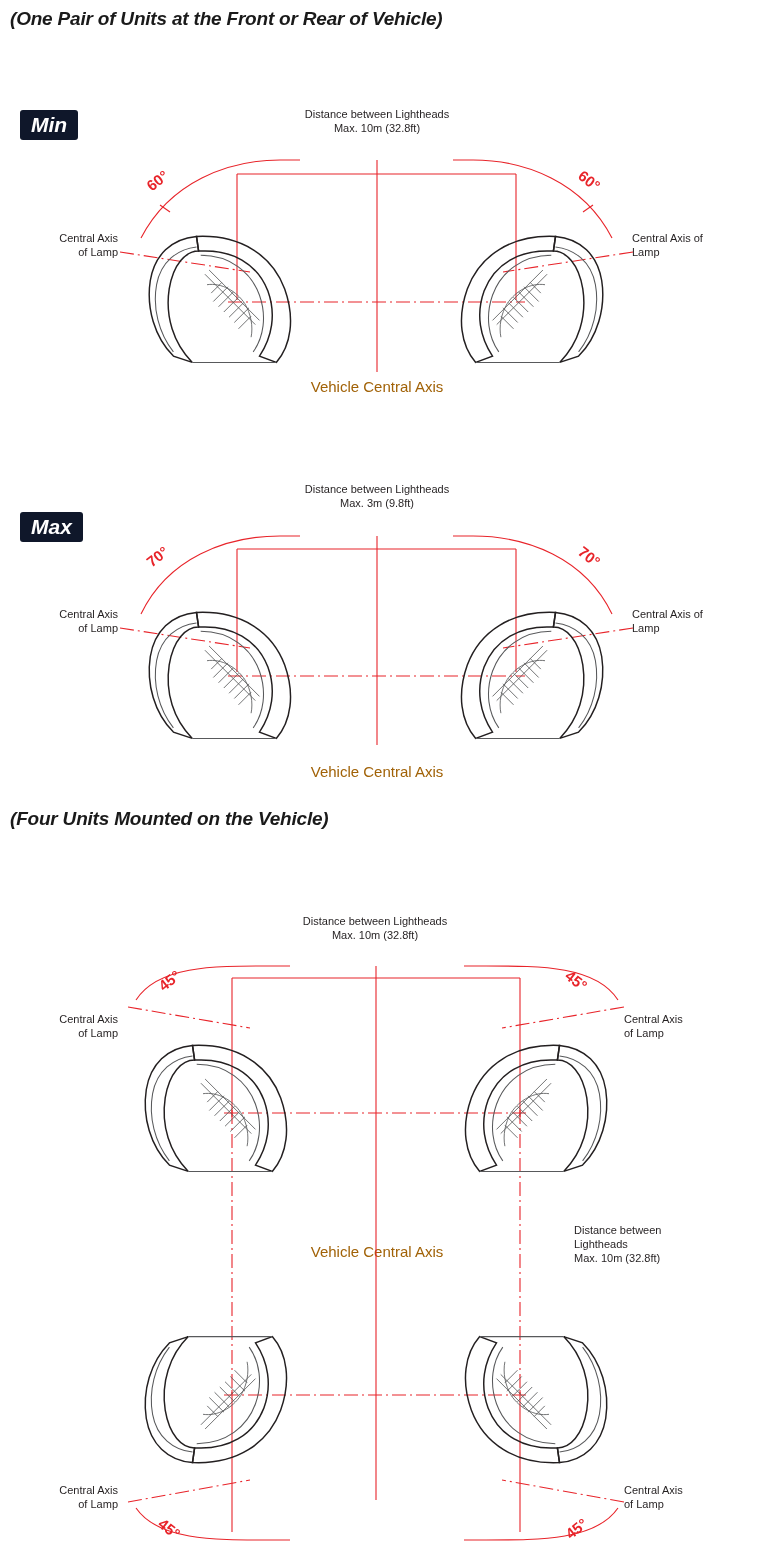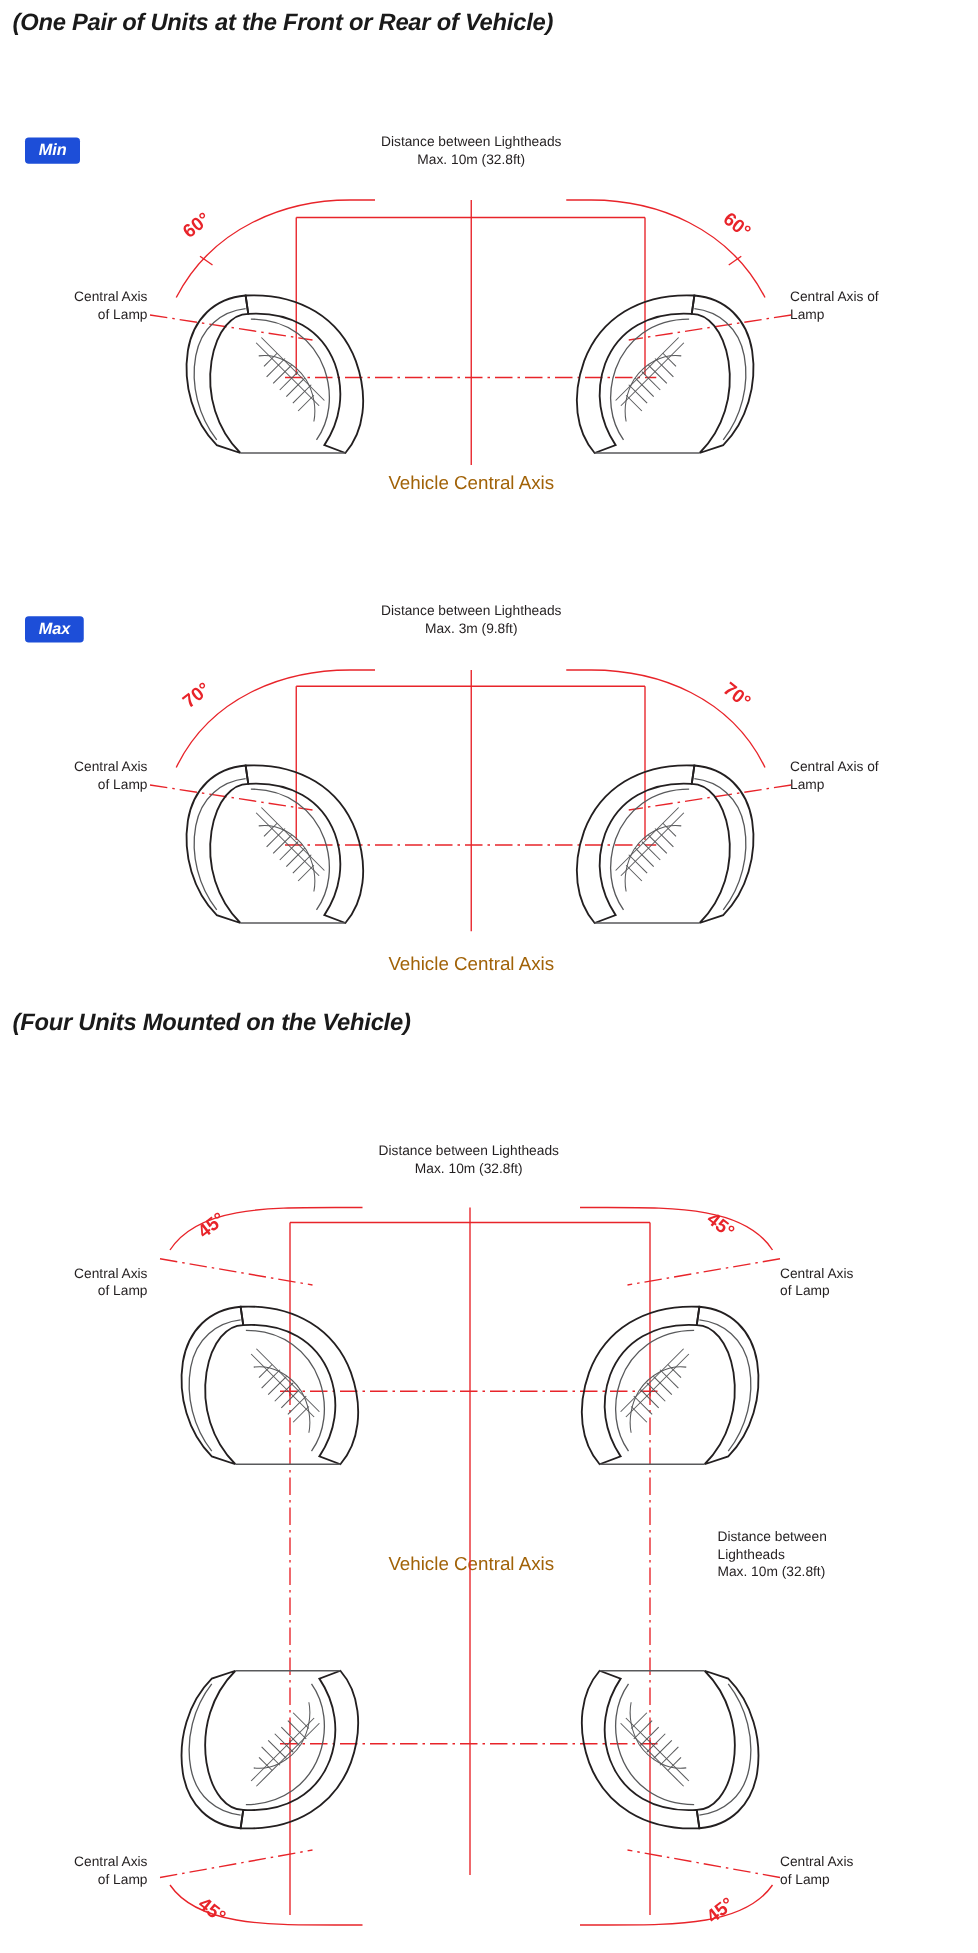--- a/index.html
+++ b/index.html
@@ -17,31 +17,31 @@
     font-weight:bold;
     font-style:italic;
     letter-spacing:-0.2px;
     color:#1a1a1a;
   }
   #title-pair{position:absolute;left:10px;top:8px;text-align:right;}
   #title-four{position:absolute;left:10px;top:808px;}
 
   .badge{
     position:absolute;
-    background:#1d4ed8;
+    background:#0f172a;
     color:#ffffff;
-    font-size:13px;
+    font-size:21px;
     font-weight:bold;
     font-style:italic;
     padding:3px 11px 4px 11px;
     border-radius:3px;
     line-height:1.1;
   }
   #badge-min{left:20px;top:110px;}
-  #badge-max{left:20px;top:493px;}
+  #badge-max{left:20px;top:512px;}
 
   .lbl{
     position:absolute;
     font-size:11px;
     line-height:1.25;
     color:#231f20;
     white-space:pre-line;
   }
   .lbl.center{text-align:center;}
   .lbl.right{text-align:right;}

